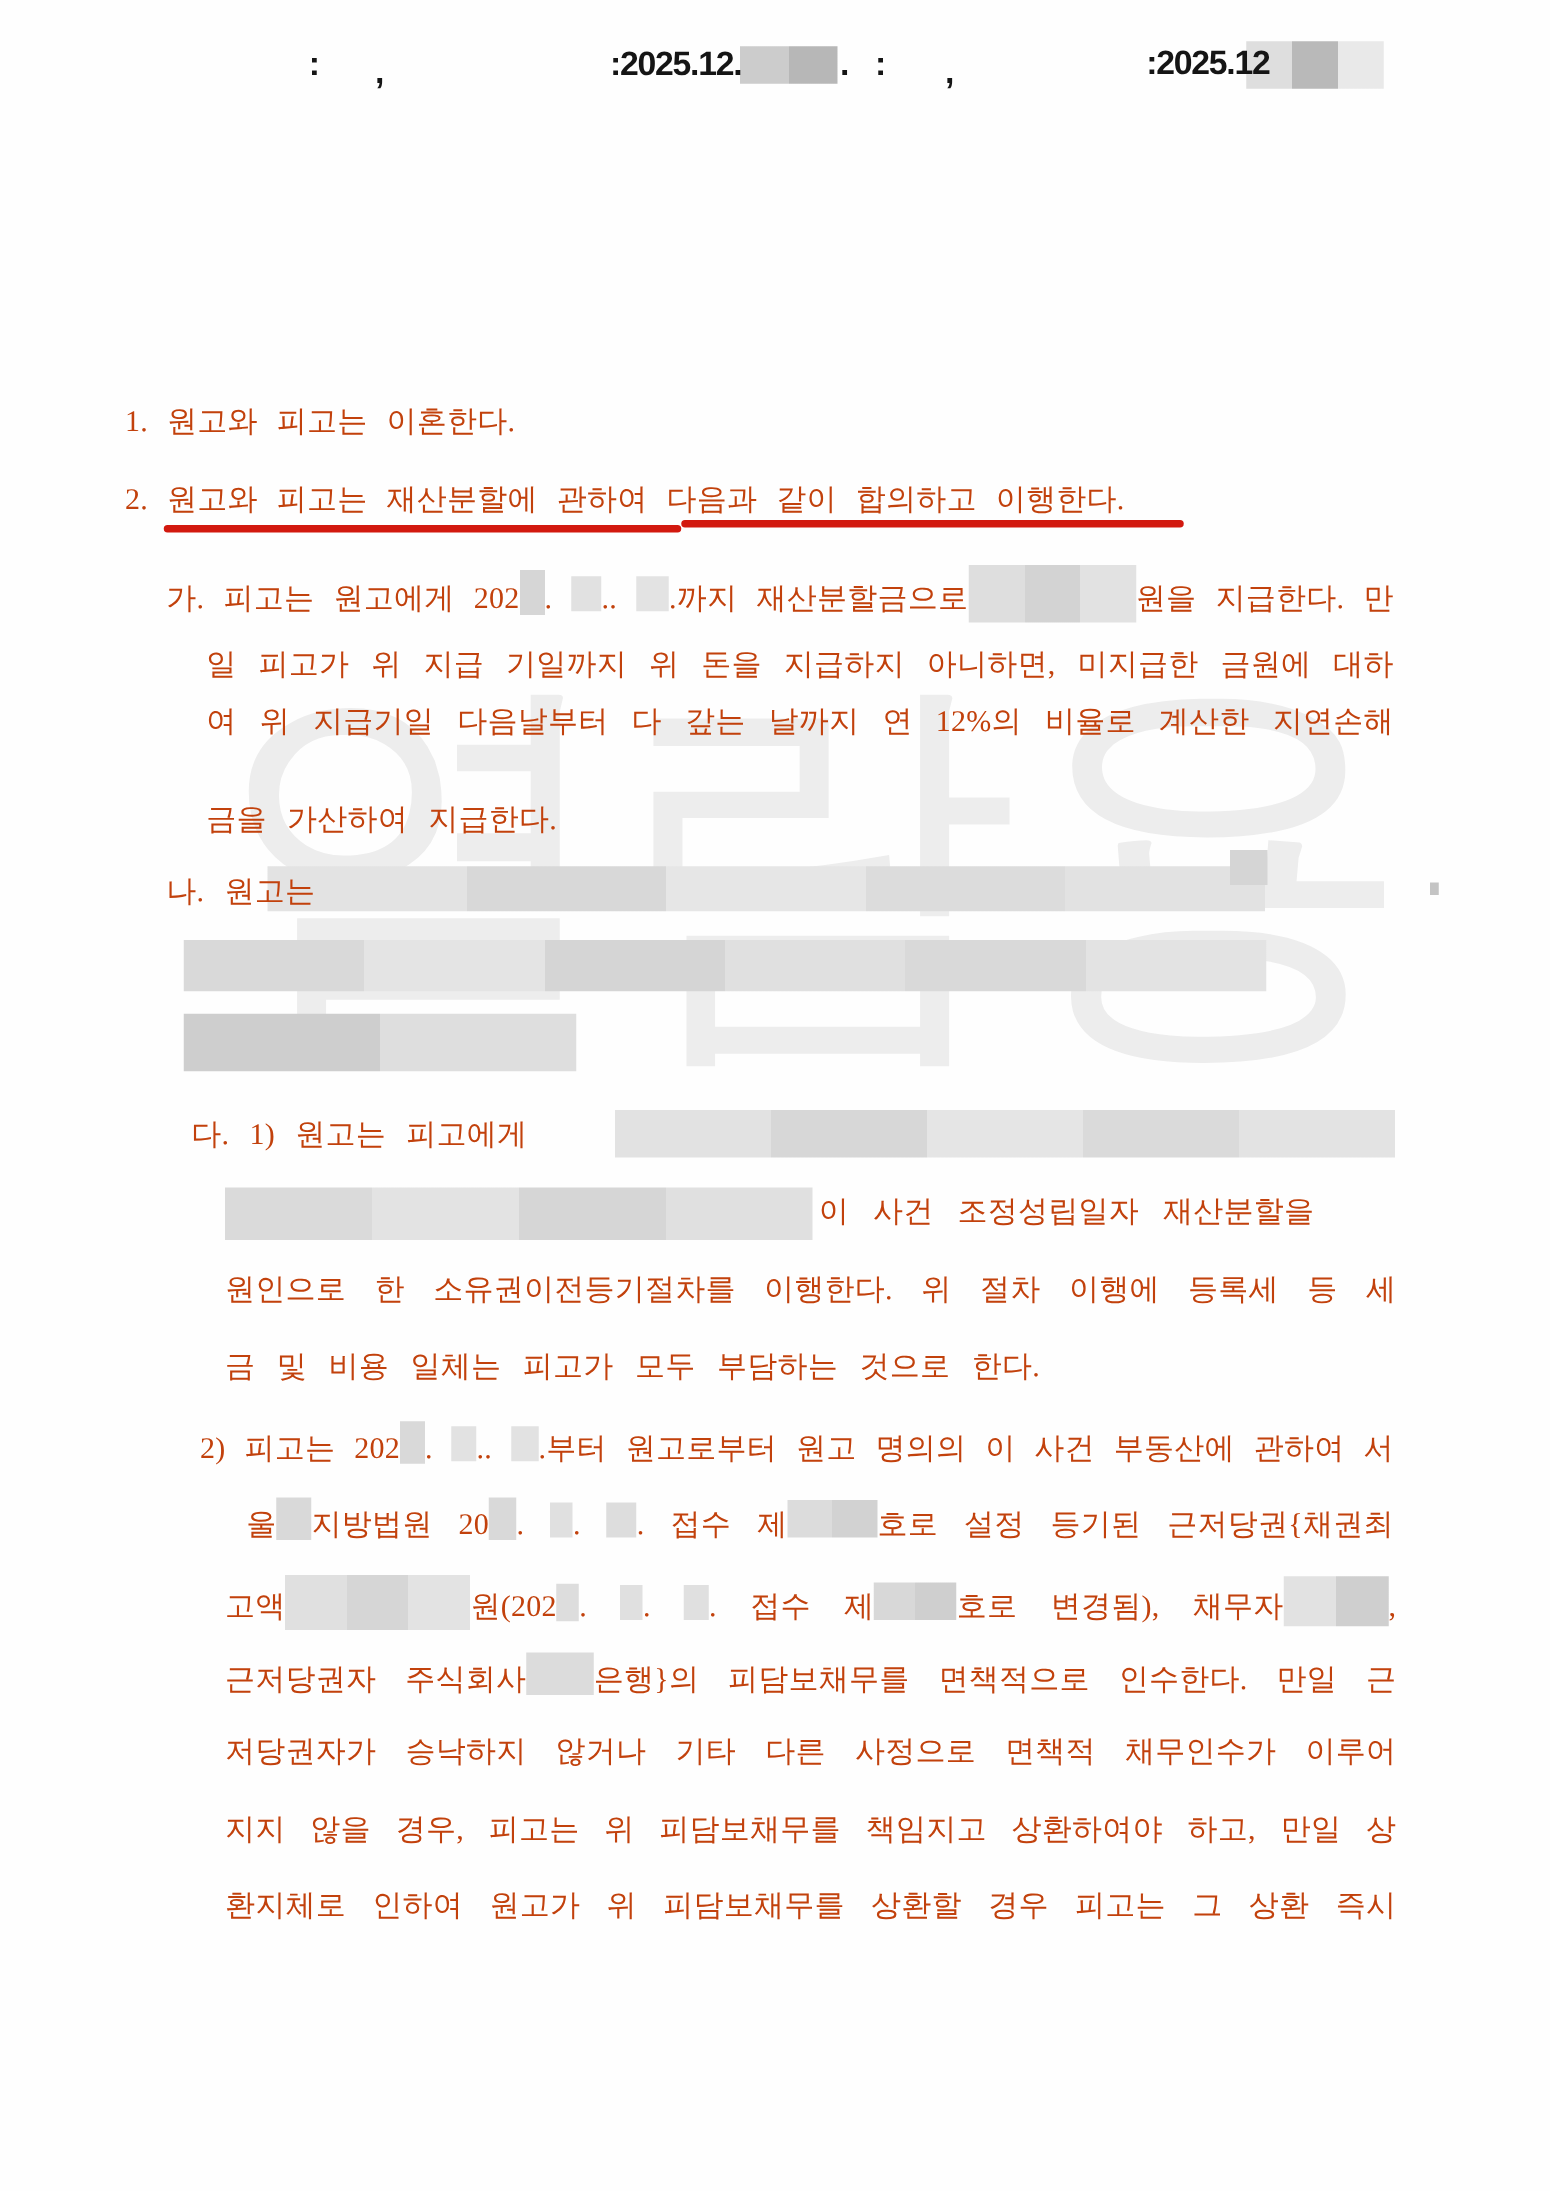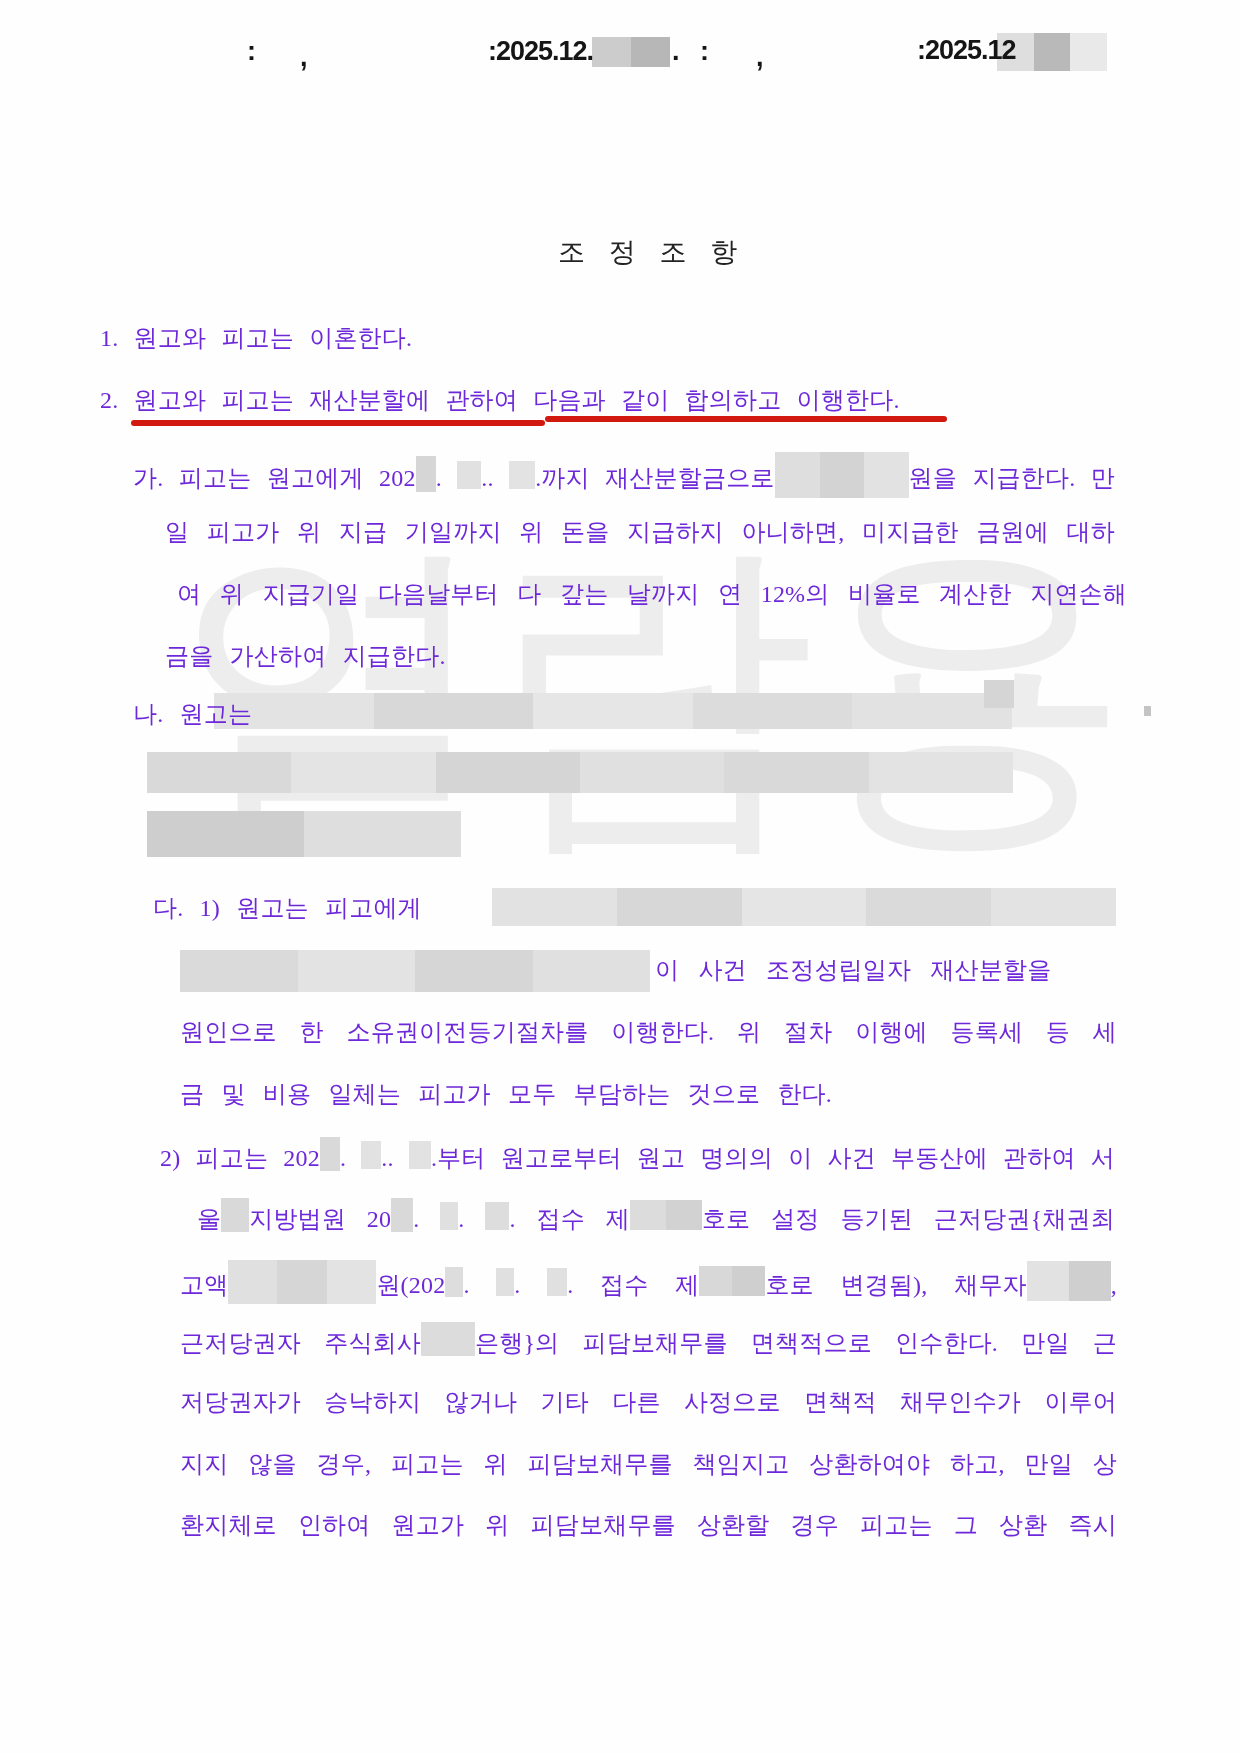--- a/index.html
+++ b/index.html
@@ -22,21 +22,21 @@
     color:#151515;letter-spacing:-1px;white-space:nowrap;
   }
   .hdr-box{position:absolute;z-index:1;}
   .title{
     position:absolute;left:490px;top:234px;width:320px;z-index:2;
     text-align:center;font-size:27px;color:#222222;
     letter-spacing:5px;word-spacing:7px;white-space:nowrap;
   }
   .doc-line{
     position:absolute;z-index:2;
-    font-size:24px;line-height:36px;color:#6d28d9;
+    font-size:24px;line-height:36px;color:#c2410c;
     letter-spacing:0.2px;white-space:nowrap;
   }
   .doc-line.just{
     white-space:normal;word-break:keep-all;
     text-align:justify;text-align-last:justify;
   }
   .rd{
     display:inline-block;vertical-align:-3px;
     background:#dddddd;
   }
@@ -52,40 +52,39 @@
       <div class="hdr" style="left: 247px; top: 36px;">:</div>
       <div class="hdr" style="left: 300px; top: 42px;">,</div>
       <div class="hdr" style="left: 488px; top: 36px;">:2025.12.</div>
       <div class="hdr-box" style="left: 592px; top: 37px; width: 78px; height: 30px; background: linear-gradient(90deg, rgb(204, 204, 204) 0%, rgb(204, 204, 204) 50%, rgb(183, 183, 183) 50%, rgb(183, 183, 183) 100%);"></div>
       <div class="hdr" style="left: 672px; top: 36px;">.</div>
       <div class="hdr" style="left: 700px; top: 36px;">:</div>
       <div class="hdr" style="left: 756px; top: 42px;">,</div>
       <div class="hdr" style="left: 917px; top: 35px;">:2025.12</div>
       <div class="hdr-box" style="left: 997px; top: 33px; width: 110px; height: 38px; background: linear-gradient(90deg, rgb(222, 222, 222) 0%, rgb(222, 222, 222) 33.3333%, rgb(185, 185, 185) 33.3333%, rgb(185, 185, 185) 66.6667%, rgb(233, 233, 233) 66.6667%, rgb(233, 233, 233) 100%);"></div>
     </div>
-  <div class="title">조 정 조 항</div>
   <div id="underline-layer">
       <div class="red-seg" style="left: 131px; top: 420px; width: 414px; height: 6px; background: rgb(210, 25, 15);"></div>
       <div class="red-seg" style="left: 545px; top: 416px; width: 402px; height: 6px; background: rgb(210, 25, 15);"></div>
     </div>
   <div id="bar-layer">
       <div class="abs-bar" style="left: 214px; top: 693px; width: 798px; height: 36px; background: linear-gradient(90deg, rgb(227, 227, 227) 0%, rgb(227, 227, 227) 20%, rgb(216, 216, 216) 20%, rgb(216, 216, 216) 40%, rgb(230, 230, 230) 40%, rgb(230, 230, 230) 60%, rgb(220, 220, 220) 60%, rgb(220, 220, 220) 80%, rgb(226, 226, 226) 80%, rgb(226, 226, 226) 100%);"></div>
       <div class="abs-bar" style="left: 984px; top: 680px; width: 30px; height: 28px; background: rgb(213, 213, 213);"></div>
       <div class="abs-bar" style="left: 1144px; top: 706px; width: 7px; height: 10px; background: rgb(196, 196, 196);"></div>
       <div class="abs-bar" style="left: 147px; top: 752px; width: 866px; height: 41px; background: linear-gradient(90deg, rgb(217, 217, 217) 0%, rgb(217, 217, 217) 16.6667%, rgb(228, 228, 228) 16.6667%, rgb(228, 228, 228) 33.3333%, rgb(213, 213, 213) 33.3333%, rgb(213, 213, 213) 50%, rgb(224, 224, 224) 50%, rgb(224, 224, 224) 66.6667%, rgb(217, 217, 217) 66.6667%, rgb(217, 217, 217) 83.3333%, rgb(227, 227, 227) 83.3333%, rgb(227, 227, 227) 100%);"></div>
       <div class="abs-bar" style="left: 147px; top: 811px; width: 314px; height: 46px; background: linear-gradient(90deg, rgb(206, 206, 206) 0%, rgb(206, 206, 206) 50%, rgb(222, 222, 222) 50%, rgb(222, 222, 222) 100%);"></div>
       <div class="abs-bar" style="left: 492px; top: 888px; width: 624px; height: 38px; background: linear-gradient(90deg, rgb(226, 226, 226) 0%, rgb(226, 226, 226) 20%, rgb(215, 215, 215) 20%, rgb(215, 215, 215) 40%, rgb(229, 229, 229) 40%, rgb(229, 229, 229) 60%, rgb(218, 218, 218) 60%, rgb(218, 218, 218) 80%, rgb(227, 227, 227) 80%, rgb(227, 227, 227) 100%);"></div>
       <div class="abs-bar" style="left: 180px; top: 950px; width: 470px; height: 42px; background: linear-gradient(90deg, rgb(218, 218, 218) 0%, rgb(218, 218, 218) 25%, rgb(227, 227, 227) 25%, rgb(227, 227, 227) 50%, rgb(214, 214, 214) 50%, rgb(214, 214, 214) 75%, rgb(224, 224, 224) 75%, rgb(224, 224, 224) 100%);"></div>
     </div>
   <div id="content-layer">
       <div class="doc-line" style="left: 100px; top: 320px; word-spacing: 9px;"><span>1. 원고와 피고는 이혼한다.</span></div>
       <div class="doc-line" style="left: 100px; top: 382px; word-spacing: 9px;"><span>2. 원고와 피고는 재산분할에 관하여 다음과 같이 합의하고 이행한다.</span></div>
       <div class="doc-line just" style="left: 133px; top: 452px; width: 982px;"><span>가. 피고는 원고에게 202</span><span class="rd" style="width: 20px; height: 36px; vertical-align: -6px; background: rgb(214, 214, 214);"></span><span>. </span><span class="rd" style="width: 24px; height: 28px; vertical-align: -3px; background: rgb(225, 225, 225);"></span><span>.. </span><span class="rd" style="width: 26px; height: 28px; vertical-align: -3px; background: rgb(227, 227, 227);"></span><span>.까지 재산분할금으로</span><span class="rd" style="width: 134px; height: 46px; vertical-align: -12px; background: linear-gradient(90deg, rgb(222, 222, 222) 0%, rgb(222, 222, 222) 33.3333%, rgb(211, 211, 211) 33.3333%, rgb(211, 211, 211) 66.6667%, rgb(226, 226, 226) 66.6667%, rgb(226, 226, 226) 100%);"></span><span>원을 지급한다. 만</span></div>
       <div class="doc-line just" style="left: 165px; top: 514px; width: 950px;"><span>일 피고가 위 지급 기일까지 위 돈을 지급하지 아니하면, 미지급한 금원에 대하</span></div>
-      <div class="doc-line just" style="left: 165px; top: 576px; width: 950px; margin-left: 12px;"><span>여 위 지급기일 다음날부터 다 갚는 날까지 연 12%의 비율로 계산한 지연손해</span></div>
+      <div class="doc-line just" style="left: 165px; top: 560px; width: 950px;"><span>여 위 지급기일 다음날부터 다 갚는 날까지 연 12%의 비율로 계산한 지연손해</span></div>
       <div class="doc-line" style="left: 165px; top: 638px; word-spacing: 10px;"><span>금을 가산하여 지급한다.</span></div>
       <div class="doc-line" style="left: 133px; top: 696px; word-spacing: 10px;"><span>나. 원고는</span></div>
       <div class="doc-line" style="left: 130px; top: 890px; word-spacing: 10px; margin-left: 23px;"><span>다. 1) 원고는 피고에게</span></div>
       <div class="doc-line" style="left: 655px; top: 952px; word-spacing: 13px;"><span>이 사건 조정성립일자 재산분할을</span></div>
       <div class="doc-line just" style="left: 180px; top: 1014px; width: 937px;"><span>원인으로 한 소유권이전등기절차를 이행한다. 위 절차 이행에 등록세 등 세</span></div>
       <div class="doc-line" style="left: 180px; top: 1076px; word-spacing: 11px;"><span>금 및 비용 일체는 피고가 모두 부담하는 것으로 한다.</span></div>
       <div class="doc-line just" style="left: 160px; top: 1137px; width: 955px;"><span>2) 피고는 202</span><span class="rd" style="width: 20px; height: 34px; vertical-align: -5px; background: rgb(217, 217, 217);"></span><span>. </span><span class="rd" style="width: 20px; height: 28px; vertical-align: -3px; background: rgb(226, 226, 226);"></span><span>.. </span><span class="rd" style="width: 22px; height: 28px; vertical-align: -3px; background: rgb(226, 226, 226);"></span><span>.부터 원고로부터 원고 명의의 이 사건 부동산에 관하여 서</span></div>
       <div class="doc-line just" style="left: 197px; top: 1198px; width: 918px;"><span>울</span><span class="rd" style="width: 28px; height: 34px; vertical-align: -5px; background: rgb(217, 217, 217);"></span><span>지방법원 20</span><span class="rd" style="width: 22px; height: 34px; vertical-align: -5px; background: rgb(217, 217, 217);"></span><span>. </span><span class="rd" style="width: 18px; height: 28px; vertical-align: -3px; background: rgb(224, 224, 224);"></span><span>. </span><span class="rd" style="width: 24px; height: 28px; vertical-align: -3px; background: rgb(221, 221, 221);"></span><span>. 접수 제</span><span class="rd" style="width: 72px; height: 30px; vertical-align: -3px; background: linear-gradient(90deg, rgb(220, 220, 220) 0%, rgb(220, 220, 220) 50%, rgb(210, 210, 210) 50%, rgb(210, 210, 210) 100%);"></span><span>호로 설정 등기된 근저당권{채권최</span></div>
       <div class="doc-line just" style="left: 180px; top: 1260px; width: 937px;"><span>고액</span><span class="rd" style="width: 148px; height: 44px; vertical-align: -11px; background: linear-gradient(90deg, rgb(224, 224, 224) 0%, rgb(224, 224, 224) 33.3333%, rgb(214, 214, 214) 33.3333%, rgb(214, 214, 214) 66.6667%, rgb(227, 227, 227) 66.6667%, rgb(227, 227, 227) 100%);"></span><span>원(202</span><span class="rd" style="width: 18px; height: 30px; vertical-align: -4px; background: rgb(221, 221, 221);"></span><span>. </span><span class="rd" style="width: 18px; height: 28px; vertical-align: -3px; background: rgb(224, 224, 224);"></span><span>. </span><span class="rd" style="width: 20px; height: 28px; vertical-align: -3px; background: rgb(224, 224, 224);"></span><span>. 접수 제</span><span class="rd" style="width: 66px; height: 30px; vertical-align: -3px; background: linear-gradient(90deg, rgb(216, 216, 216) 0%, rgb(216, 216, 216) 50%, rgb(207, 207, 207) 50%, rgb(207, 207, 207) 100%);"></span><span>호로 변경됨), 채무자</span><span class="rd" style="width: 84px; height: 40px; vertical-align: -8px; background: linear-gradient(90deg, rgb(226, 226, 226) 0%, rgb(226, 226, 226) 50%, rgb(207, 207, 207) 50%, rgb(207, 207, 207) 100%);"></span><span>,</span></div>
       <div class="doc-line just" style="left: 180px; top: 1322px; width: 937px;"><span>근저당권자 주식회사</span><span class="rd" style="width: 54px; height: 34px; vertical-align: -5px; background: rgb(220, 220, 220);"></span><span>은행}의 피담보채무를 면책적으로 인수한다. 만일 근</span></div>

